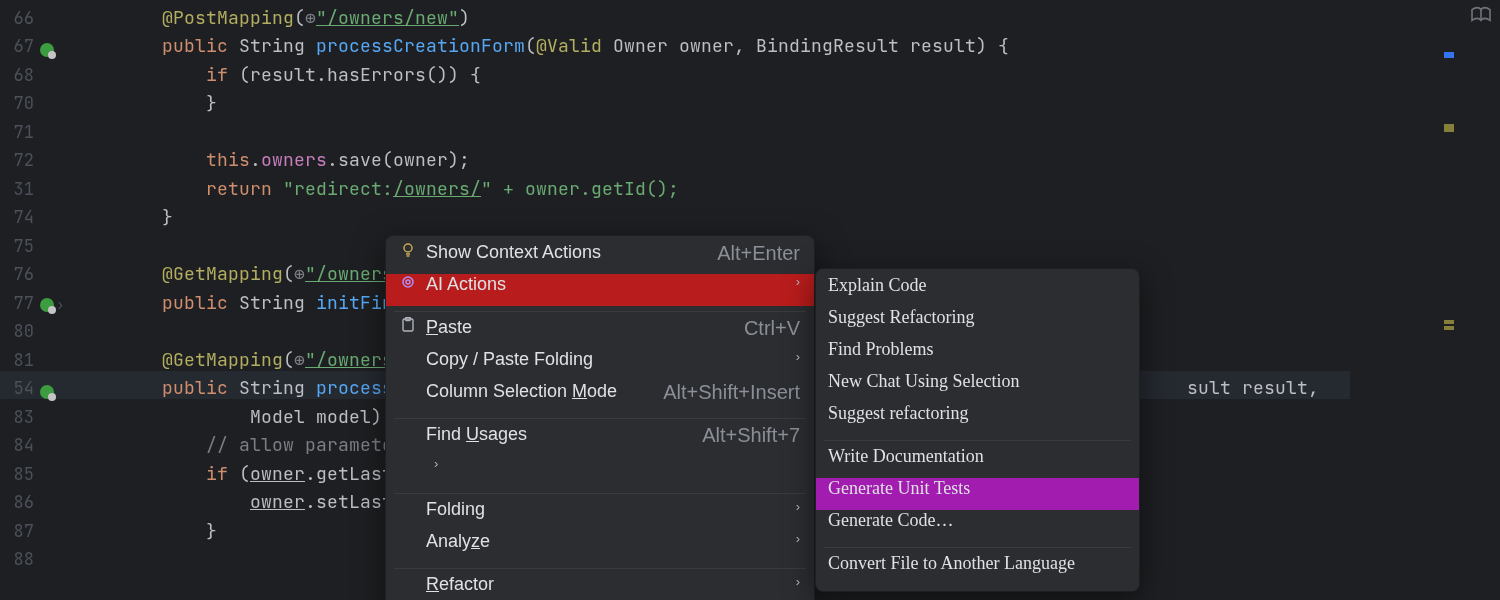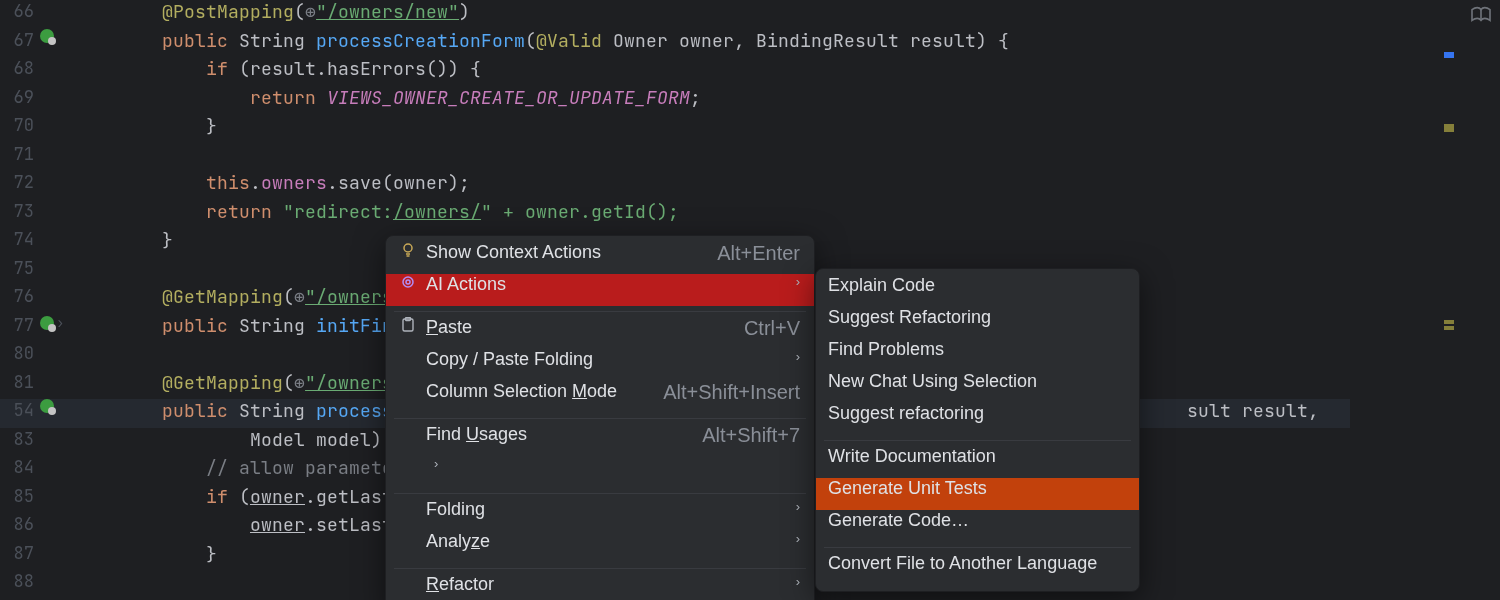--- a/index.html
+++ b/index.html
@@ -15,21 +15,21 @@
   }
   .editor {
     position: absolute;
     left: 0; top: 0;
     width: 1350px;
     height: 600px;
   }
   .code-line {
     display: flex;
     height: 28.5px;
-    align-items: flex-start;
+    align-items: flex-end;
     position: relative;
   }
   .gutter {
     width: 40px;
     text-align: right;
     color: #4b5059;
     padding-right: 6px;
     font-size: 17px;
     flex-shrink: 0;
   }
@@ -79,31 +79,31 @@
     border: 1px solid #1e1f22;
     border-radius: 8px;
     box-shadow: 0 8px 30px rgba(0,0,0,0.5);
     font-family: -apple-system, "Segoe UI", Arial, sans-serif;
     font-size: 18px;
     color: #dfe1e5;
     padding: 6px 0;
     z-index: 10;
   }
   .menu1 { left: 385px; top: 235px; width: 430px; }
-  .menu2 { left: 815px; top: 268px; width: 325px; z-index:11;}
+  .menu2 { left: 815px; top: 268px; width: 325px; z-index:11;font-family:Liberation Serif, serif;}
   .menu-item {
     display: flex;
     align-items: flex-start;
     height: 32px;
     padding: 0 14px 0 12px;
     cursor: default;
     position: relative;
   }
   .menu-item.sel { background: #b91c1c; }
-  .menu-item.sel2 { background: #c2410c; }
+  .menu-item.sel2 { background: #a21caf; }
   .menu-icon {
     width: 20px; margin-right: 8px;
     display: inline-flex; justify-content: center;
     color: #aeb3bb;
   }
   .menu-label { flex: 1; }
   .menu-sc { color: #8a8f98; font-size: 20px; }
   .menu-arrow { color: #aeb3bb; font-size: 13px; margin-left:8px;}
   .menu-sep { height:1px; background:#393b40; margin:5px 8px; }
   .mn { text-decoration: underline; }
@@ -138,46 +138,41 @@
       </div>
     <div class="code"><span>        </span><span class="hl-kw">public</span> <span>String</span> <span class="hl-method">processCreationForm</span>(<span class="hl-anno">@Valid</span> <span>Owner</span> <span>owner</span>, <span>BindingResult</span> <span>result</span>) {</div>
   </div>
 
   <div class="code-line">
     <div class="gutter">68</div>
     <div class="gutter-icons"></div>
     <div class="code"><span>            </span><span class="hl-kw">if</span> <span>(result.hasErrors()) {</span></div>
   </div>
 
-  <div class="code-line">
-    <div class="gutter">69</div>
-    <div class="gutter-icons"></div>
-    <div class="code"><span>                </span><span class="hl-kw">return</span> <span class="hl-const">VIEWS_OWNER_CREATE_OR_UPDATE_FORM</span><span>;</span></div>
-  </div>
 
   <div class="code-line">
     <div class="gutter">70</div>
     <div class="gutter-icons"></div>
     <div class="code"><span>            </span><span>}</span></div>
   </div>
 
   <div class="code-line">
     <div class="gutter">71</div>
     <div class="gutter-icons"></div>
     <div class="code"></div>
   </div>
 
   <div class="code-line">
     <div class="gutter">72</div>
     <div class="gutter-icons"></div>
     <div class="code"><span>            </span><span class="hl-kw">this</span>.<span class="hl-field">owners</span><span>.save(owner);</span></div>
   </div>
 
   <div class="code-line">
-    <div class="gutter">73</div>
+    <div class="gutter">31</div>
     <div class="gutter-icons"></div>
     <div class="code"><span>            </span><span class="hl-kw">return</span> <span class="hl-str">"redirect:</span><span class="hl-str hl-udl">/owners/</span><span class="hl-str">" + owner.getId();</span></div>
   </div>
 
   <div class="code-line">
     <div class="gutter">74</div>
     <div class="gutter-icons"></div>
     <div class="code"><span>        </span><span>}</span></div>
   </div>
 

